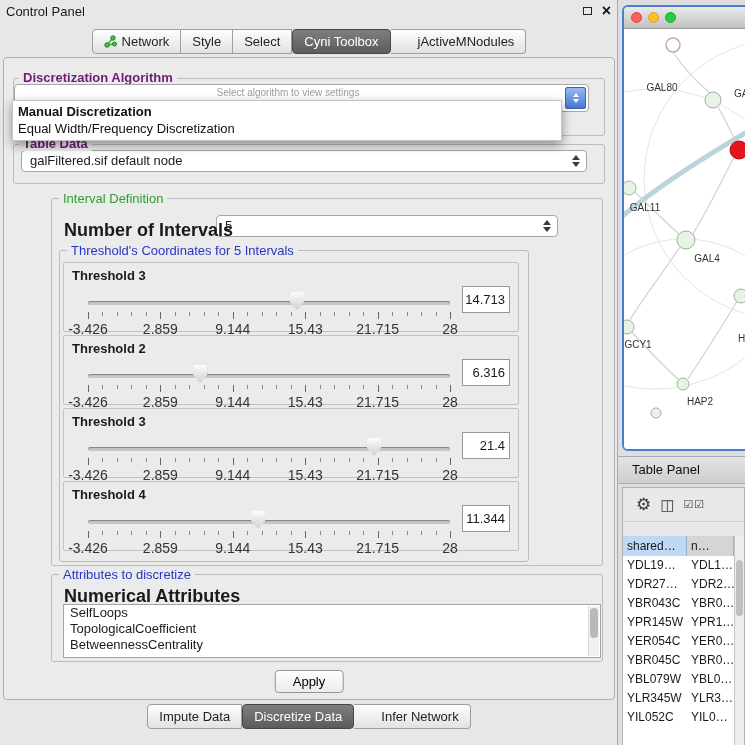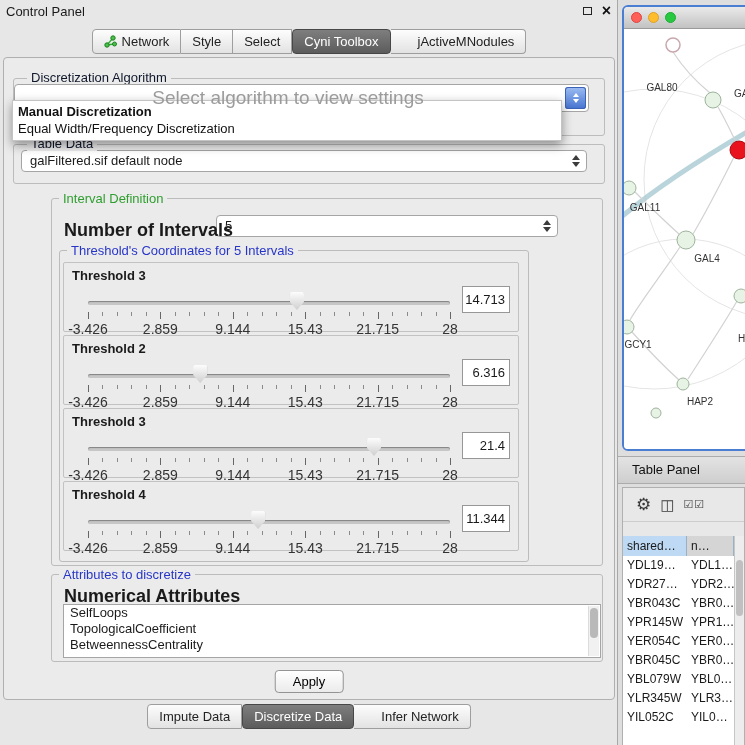--- a/index.html
+++ b/index.html
@@ -24,21 +24,21 @@
   .tab:first-child { border-left:1px solid #9e9e9e; border-radius:4px 0 0 4px; }
   .tab:last-child { border-radius:0 4px 4px 0;padding-left:27px; }
   .tab.selected { background:linear-gradient(#7e7e7e,#5c5c5c); color:#fff;
                   border:1px solid #474747; border-radius:4px; }
 
   .inner-panel { position:absolute; left:3px; top:57px; width:612px; height:643px;
                  background:#ebebeb; border:1px solid #b0b0b0; border-radius:4px; }
 
   .group { position:absolute; border:1px solid #bcbcbc; border-radius:3px; }
   .group-title { position:absolute; background:#ebebeb; padding:0 4px; font-size:13px; z-index:2; }
-  .gt-dark { color:#0f172a; font-weight:normal;margin-left:8px; }
+  .gt-dark { color:#701a75; font-weight:bold; }
   .gt-green { color:#2f9e2f; }
   .gt-blue { color:#2836c8; }
 
   
   .combo { position:absolute; background:#fff; border:1px solid #a5a5a5; border-radius:4px;
            font-size:13px; line-height:20px; padding-left:8px; white-space:nowrap; overflow:hidden; }
   .arrows { position:absolute; right:6px; top:50%; transform:translateY(-50%);
             display:flex; flex-direction:column; gap:2px; }
   .arr { width:0; height:0; border-left:4px solid transparent; border-right:4px solid transparent; }
   .arr.up { border-bottom:5px solid #3c3c3c; }
@@ -46,21 +46,21 @@
 
   
   .algo-combo { left:10px; top:26px; width:575px; height:28px; z-index:8; color:#9b9b9b; }
   .algo-stepper { position:absolute; right:2px; top:2px; bottom:2px; width:21px; border-radius:3px;
                   background:linear-gradient(#9dbdf2,#4472cf); box-shadow:inset 0 0 0 1px #3b62b5;
                   display:flex; flex-direction:column; align-items:center; justify-content:center; gap:2px; }
   .algo-stepper .arr { border-left-width:3.5px; border-right-width:3.5px; }
   .algo-stepper .arr.up { border-bottom:4px solid #fff; }
   .algo-stepper .arr.dn { border-top:4px solid #fff; }
   .algo-placeholder { position:absolute; left:10px; top:29px; width:548px; text-align:center;
-                      color:#9b9b9b; font-size:19px; z-index:12; }
+                      color:#9b9b9b; font-size:10px; z-index:12; }
   .algo-menu { position:absolute; left:8px; top:42px; width:550px; z-index:10; background:#fff;
                border:1px solid #c4c4c4; box-shadow:0 4px 10px rgba(0,0,0,.4); padding:2px 0 3px; }
   .menu-item { height:17px; line-height:17px; padding:0 5px; font-size:13px; color:#111; }
   .menu-item.first { font-weight:bold; }
 
   .bold-label { position:absolute; font-weight:bold; font-size:18px; z-index:2; }
 
   
   .th-panel { position:absolute; left:59px; width:456px; height:70px;
               border:1px solid #c2c2c2; border-radius:2px; }

